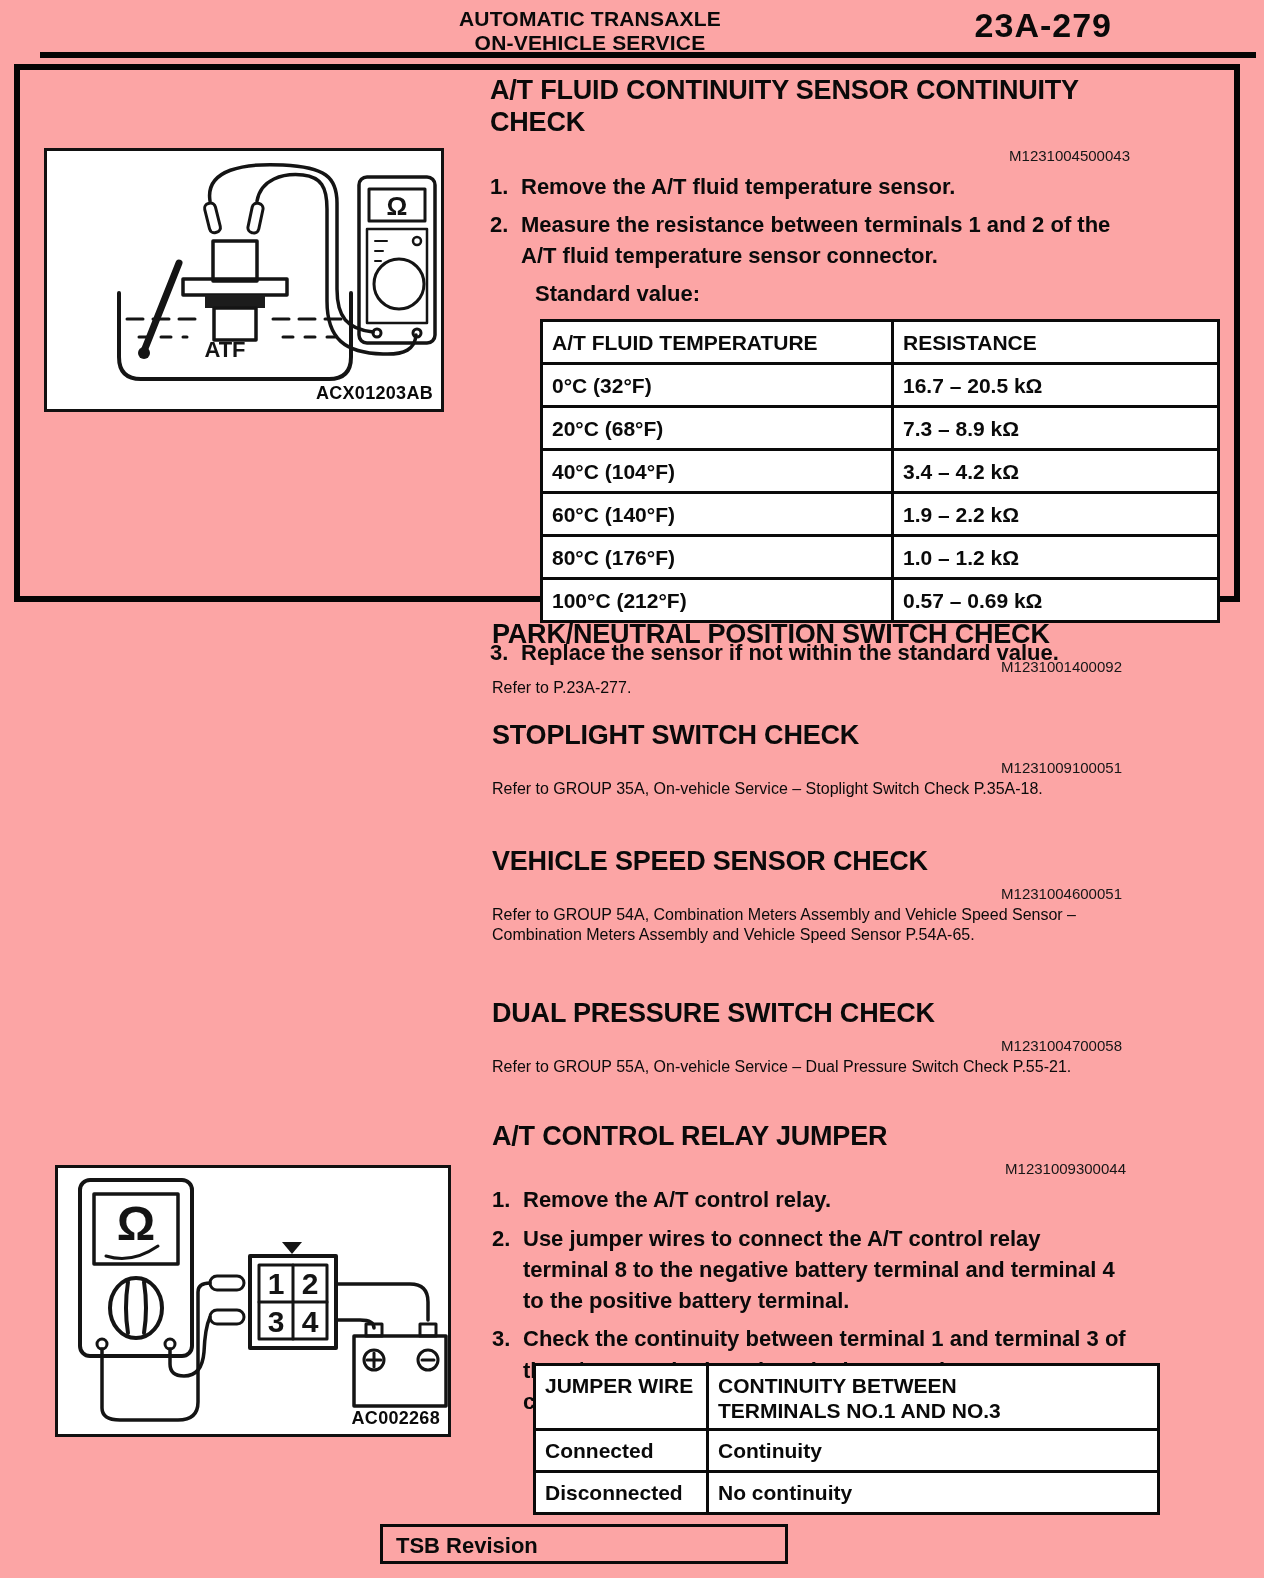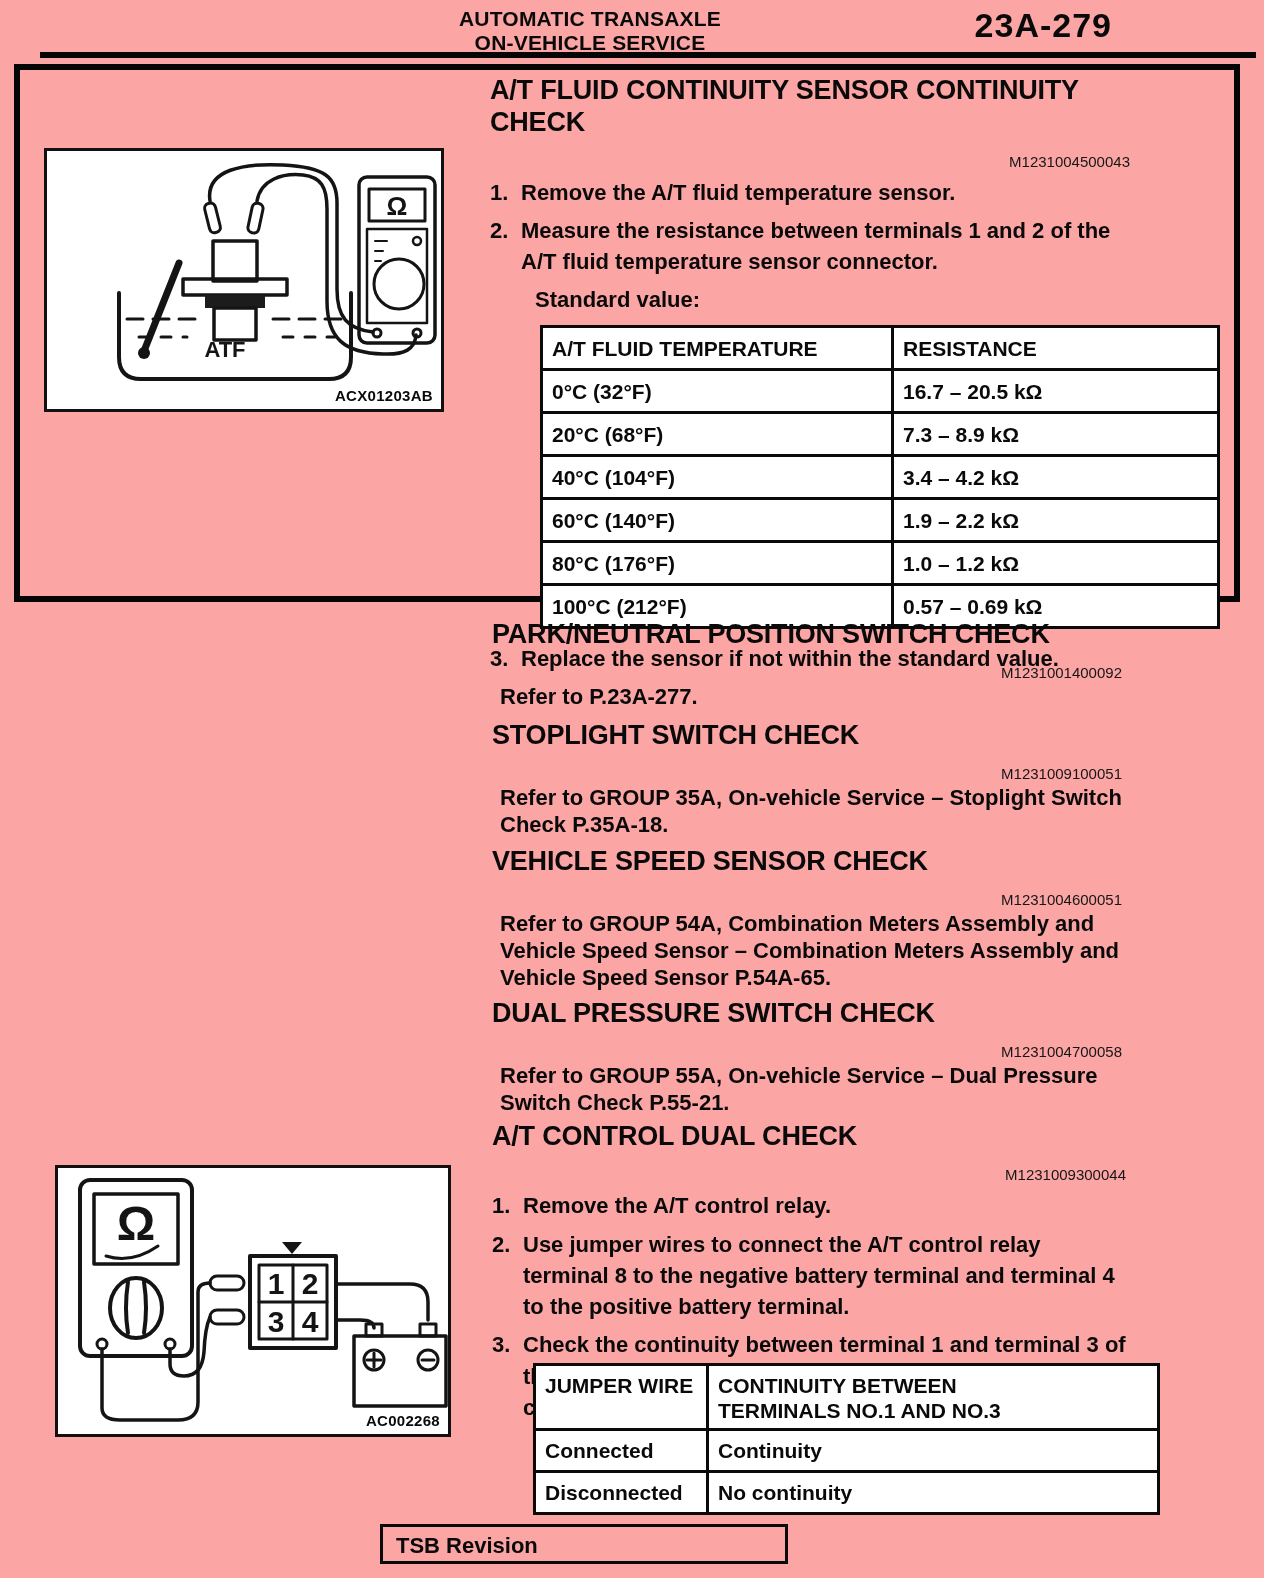--- a/index.html
+++ b/index.html
@@ -14,46 +14,46 @@
   .hdr-page{position:absolute;top:6px;right:152px;font-size:34px;font-weight:700;letter-spacing:1px;}
   .hdr-rule{position:absolute;top:52px;left:40px;width:1216px;height:6px;background:#050505;}
   
   .main-box{position:absolute;left:14px;top:64px;width:1226px;height:538px;
     border:6px solid #050505;box-sizing:border-box;}
   .fig-box{position:absolute;border:3px solid #111;box-sizing:border-box;background:#fff;}
   .fig1{left:24px;top:78px;width:400px;height:264px;}
   .added{position:absolute;left:132px;top:392px;font-size:31px;font-weight:700;line-height:1.3;}
   .content{position:absolute;left:470px;top:4px;width:640px;}
   .sec-title{font-size:27px;font-weight:700;letter-spacing:-.2px;line-height:1.2;}
-  .sec-code{text-align:right;font-size:15px;font-weight:400;color:#161616;margin-top:14px;}
+  .sec-code{text-align:right;font-size:15px;font-weight:400;color:#161616;margin-top:8px;}
   .steps{margin-top:6px;}
   .step{display:flex;font-size:22px;font-weight:600;line-height:1.42;margin-top:7px;}
   .step .n{width:31px;flex:none;}
   .step .t{flex:1;}
   .std-label{margin:10px 0 12px 45px;font-size:22px;font-weight:700;}
   
   table{border-collapse:collapse;background:#fff;}
   th,td{border:3px solid #0a0a0a;text-align:left;vertical-align:middle;
     font-size:21px;padding:5px 9px;line-height:1.2;}
   th{font-weight:700;}
   td{font-weight:600;}
   .atf-table{margin-left:50px;width:680px;}
   .atf-table th,.atf-table td{height:30px;}
   .atf-table .c1{width:330px;}
   .jmp-table{position:absolute;left:533px;top:1363px;width:627px;}
   .jmp-table .c1{width:152px;}
   .jmp-table th{white-space:pre-line;vertical-align:top;padding-top:7px;}
   .jmp-table td{height:29px;}
   
   .sec{position:absolute;left:492px;width:630px;}
-  .sec-body{font-size:22px;font-weight:700;line-height:1.22;margin-top:3px;margin-left:8px;}
+  .sec-body{font-size:16px;font-weight:400;line-height:1.22;margin-top:3px;}
   .sec1{top:618px;} .sec2{top:719px;} .sec3{top:845px;} .sec4{top:997px;}
   .relay{position:absolute;left:492px;top:1120px;width:634px;}
   .fig2{left:55px;top:1165px;width:396px;height:272px;}
-  .fig-code{position:absolute;right:8px;bottom:5px;font-size:15px;font-weight:700;letter-spacing:.3px;}
+  .fig-code{position:absolute;right:8px;bottom:5px;font-size:18px;font-weight:700;letter-spacing:.3px;}
   
   .tsb{position:absolute;left:380px;top:1524px;width:408px;height:40px;
     border:3px solid #0a0a0a;box-sizing:border-box;font-size:22px;font-weight:700;
     padding:6px 0 0 13px;}
   svg{display:block;}
   .ink{stroke:#141414;fill:none;stroke-linecap:round;stroke-linejoin:round;}
 </style>
 </head>
 <body>
 
@@ -189,21 +189,21 @@
     <div class="sec-body">Refer to GROUP 54A, Combination Meters Assembly and Vehicle Speed Sensor – Combination Meters Assembly and Vehicle Speed Sensor P.54A-65.</div>
   </div>
 
   <div class="sec sec4">
     <div class="sec-title">DUAL PRESSURE SWITCH CHECK</div>
     <div class="sec-code">M1231004700058</div>
     <div class="sec-body">Refer to GROUP 55A, On-vehicle Service – Dual Pressure Switch Check P.55-21.</div>
   </div>
 
   <div class="relay">
-    <div class="sec-title">A/T CONTROL DUAL CHECK</div>
+    <div class="sec-title">A/T CONTROL RELAY JUMPER</div>
     <div class="sec-code">M1231009300044</div>
     <div class="steps">
       <div class="step">
         <span class="n">1.</span>
         <span class="t">Remove the A/T control relay.</span>
       </div>
       <div class="step">
         <span class="n">2.</span>
         <span class="t">Use jumper wires to connect the A/T control relay terminal 8 to the negative battery terminal and terminal 4 to the positive battery terminal.</span>
       </div>

